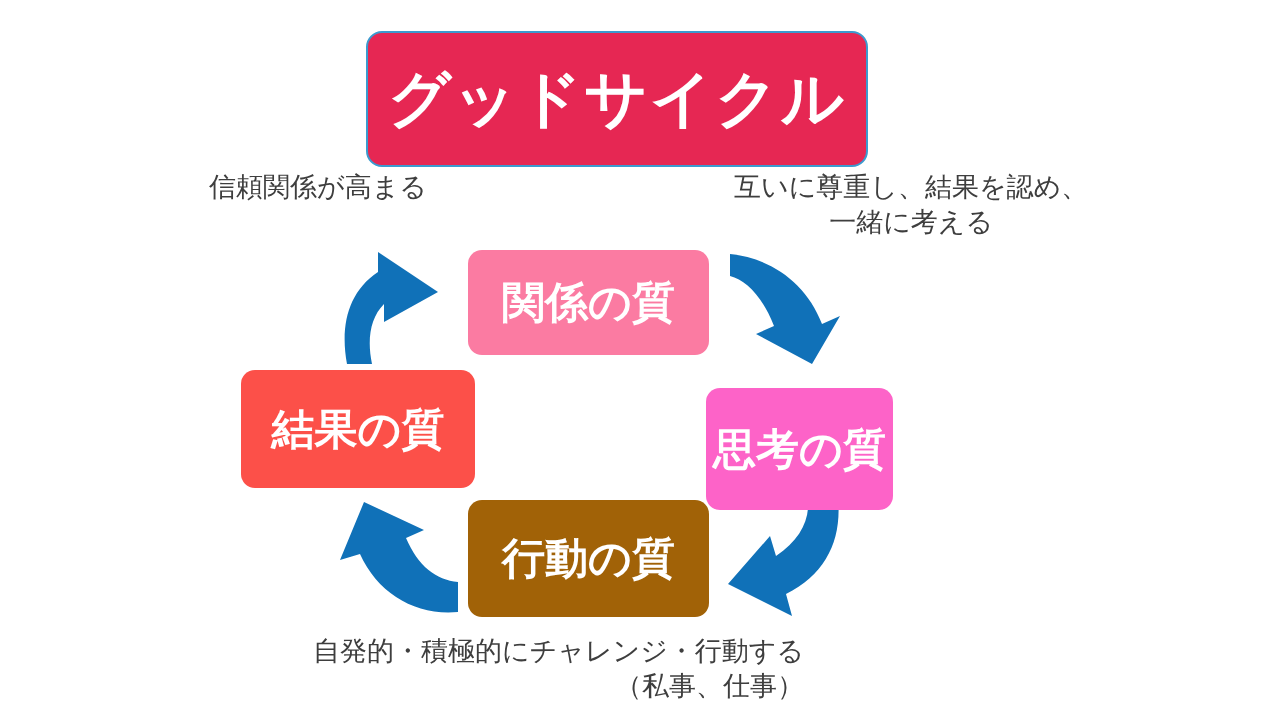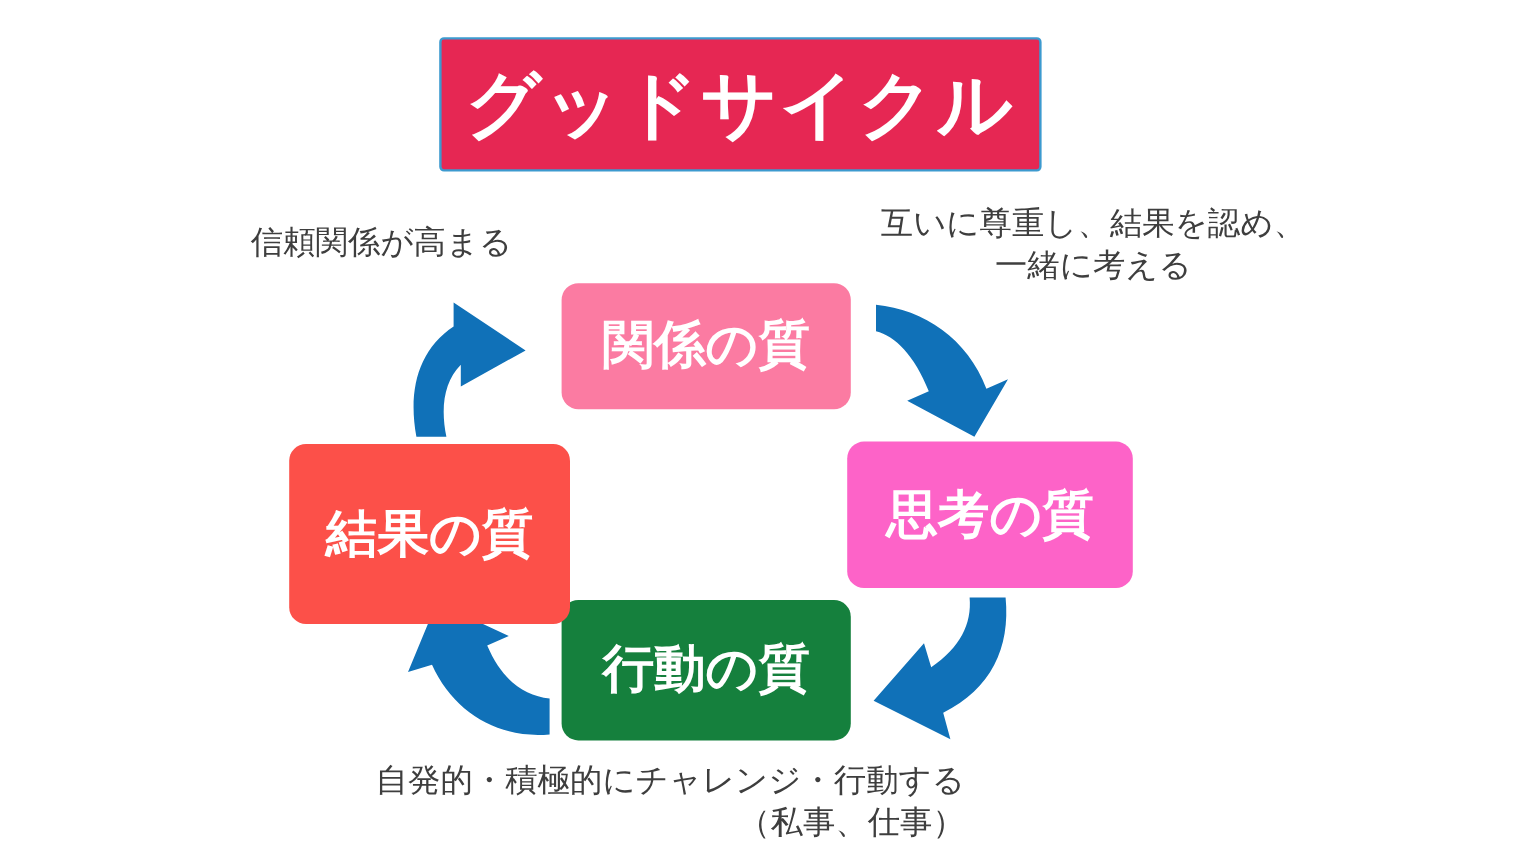--- a/index.html
+++ b/index.html
@@ -23,22 +23,22 @@
     width: 1280px;
     height: 720px;
   }
 
   
   .title-box {
     position: absolute;
     left: 366px;
     top: 31px;
     width: 502px;
-    height: 112px;
-    border-radius: 4px;
+    height: 136px;
+    border-radius: 16px;
     background: #E62753;
     border: 2px solid #3C9ACF;
     box-sizing: border-box;
     display: flex;
     align-items: center;
     justify-content: center;
   }
   .title-box .label {
     color: #ffffff;
     font-size: 62px;
@@ -59,37 +59,37 @@
   }
   .node .label {
     color: #ffffff;
     font-size: 43px;
     font-weight: 700;
     line-height: 1;
     white-space: nowrap;
   }
 
   #node-relation {
-    left: 468px; top: 236px;
+    left: 468px; top: 250px;
     width: 241px; height: 105px;
     background: #FB7BA2;
   }
   #node-thinking {
-    left: 706px; top: 368px;
-    width: 238px; height: 122px;
+    left: 706px; top: 388px;
+    width: 187px; height: 122px;
     background: #FD63C8;
   }
   #node-action {
     left: 468px; top: 500px;
     width: 241px; height: 117px;
-    background: #15803d;
+    background: #a16207;
   }
   #node-result {
     left: 241px; top: 370px;
-    width: 234px; height: 150px;
+    width: 234px; height: 118px;
     background: #FC5049;
   }
 
   
   .arrow {
     position: absolute;
     pointer-events: none;
   }
   #arrow-result-to-relation { left: 334px; top: 248px; width: 120px; height: 118px; }
   #arrow-relation-to-thinking { left: 726px; top: 248px; width: 120px; height: 118px; }
@@ -97,21 +97,21 @@
   #arrow-action-to-result { left: 332px; top: 494px; width: 130px; height: 124px; }
 
   
   .caption {
     position: absolute;
     font-size: 27px;
     line-height: 1.28;
     color: #3E3E3E;
     white-space: pre-line;
   }
-  #caption-trust     { left: 209px; top: 170px; text-align: left; margin-top: 16px; }
+  #caption-trust     { left: 209px; top: 170px; text-align: left; }
   #caption-respect   { left: 706px; top: 170px; text-align: center; margin-left: 28px; }
   #caption-awareness { left: 962px; top: 393px; text-align: left; }
   #caption-outcome   { left: 8px;   top: 410px; text-align: left; }
   #caption-challenge { left: 313px; top: 634px; text-align: right; }
 </style>
 </head>
 <body>
 
 <div id="stage">
 

